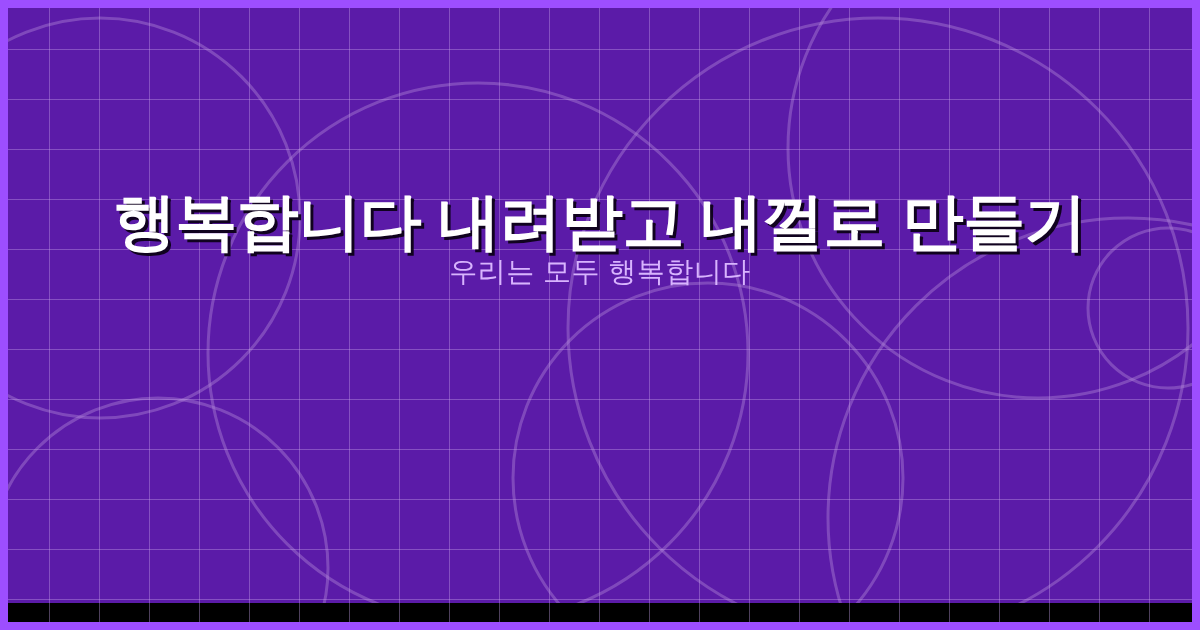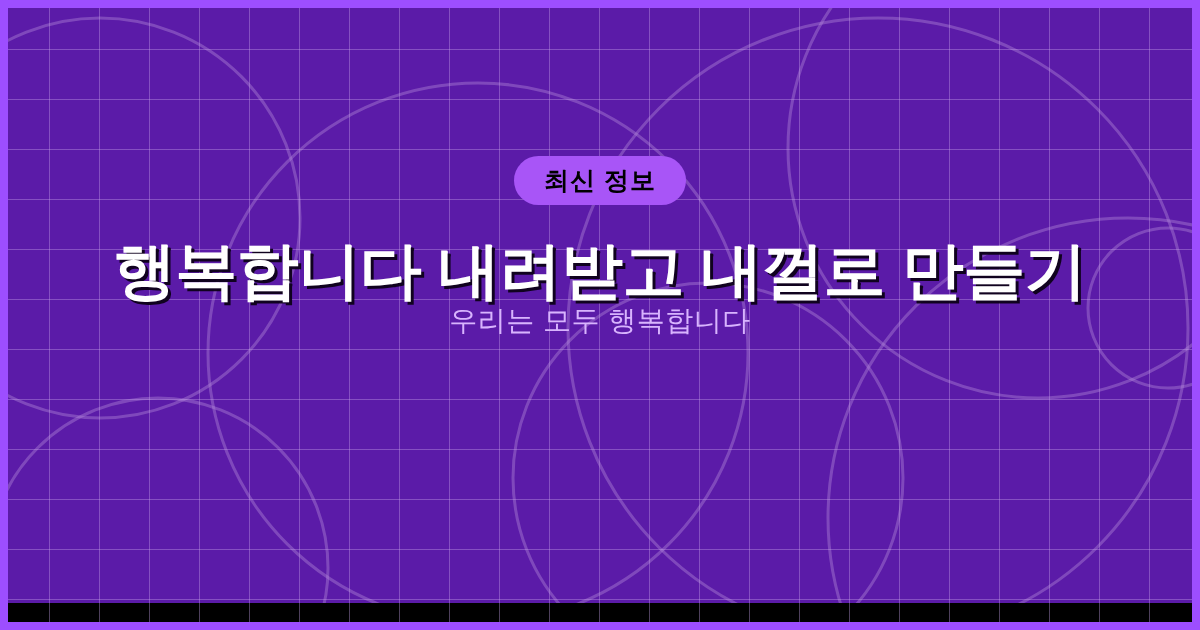--- a/index.html
+++ b/index.html
@@ -143,19 +143,18 @@
           <circle cx="1160" cy="300" r="80"></circle>
         </g>
       </svg>
     </div>
 
     <div class="black-bar" style="background: rgb(0, 0, 0);"></div>
 
     <div class="grid"></div>
 
     <div class="content">
-      <div class="badge">최신 정보</div>
       <div class="title">행복합니다 내려받고 내껄로 만들기</div>
       <div class="subtitle">우리는 모두 행복합니다</div>
     </div>
 
   </div>
 </div>
 
 </body></html>

